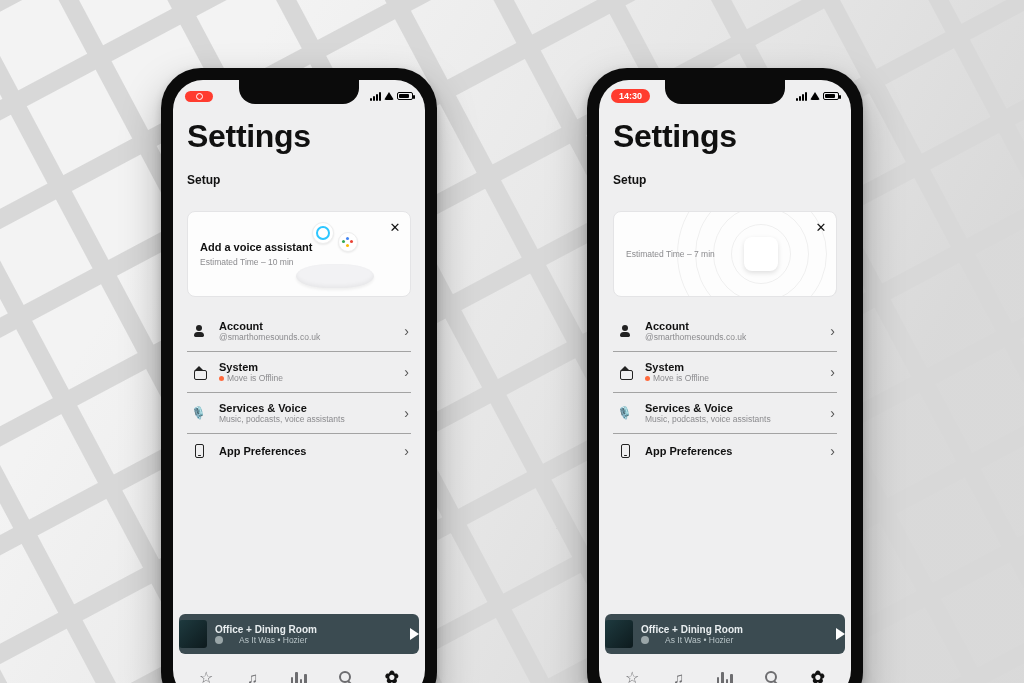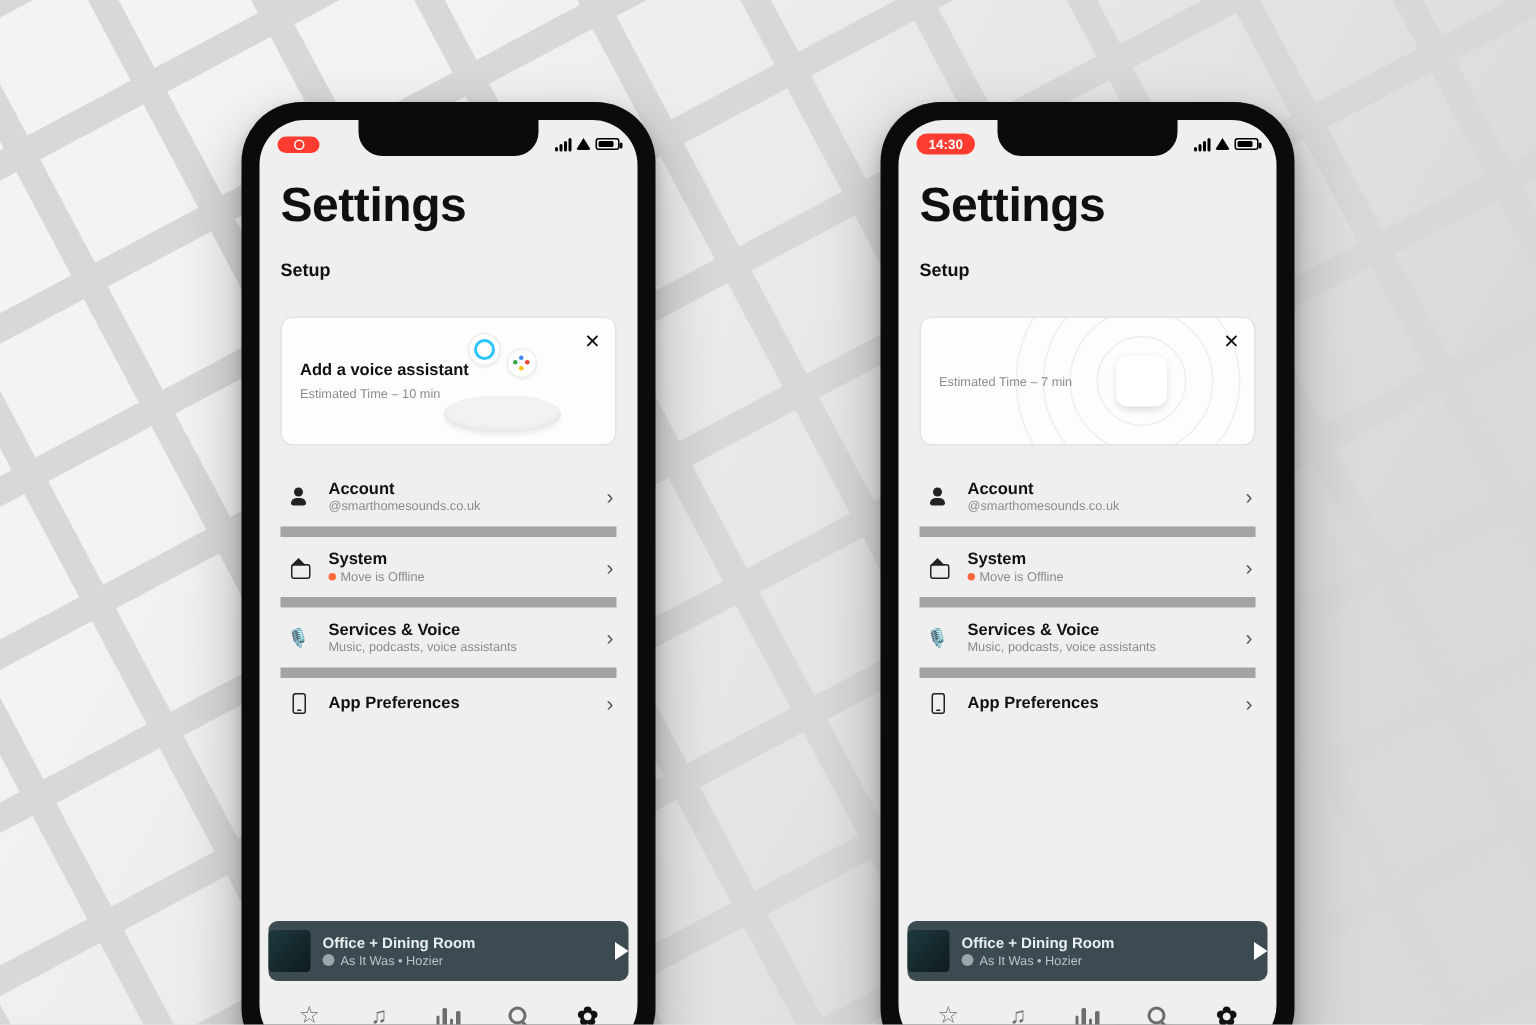--- a/index.html
+++ b/index.html
@@ -185,21 +185,21 @@
   .ripple.r3{width:132px;height:132px;} .ripple.r4{width:168px;height:168px;}
   .speaker-sq {
     width:34px;height:34px;background:#fff;border-radius:8px;
     box-shadow:0 2px 5px rgba(0,0,0,0.12);
   }
 
   .list { display:flex; flex-direction:column; }
   .row {
     display:flex; align-items:center; gap:10px;
     padding: 9px 2px;
-    border-bottom:7px solid #a3a3a3;
+    border-bottom:1px solid #a3a3a3;
   }
   .row:last-child { border-bottom:none; }
   .row .icon { width:20px; display:flex; justify-content:center; color:#222; }
   .row .labels { flex:1; display:flex; flex-direction:column; }
   .row .labels .main { font-size:11px; font-weight:700; color:#111; }
   .row .labels .sub { font-size:8.5px; color:#8b8b8e; display:flex; align-items:center; gap:3px; }
   .row .chev { color:#555; font-size:14px; }
   .dot-red { width:5px;height:5px;background:#ff6a3d;border-radius:50%; }
 
   
@@ -218,21 +218,21 @@
     background:#3b4b51;
     border-radius:6px;
     height:40px;
     display:flex; align-items:center; gap:8px;
     padding:0 0;
     color:#e9eef0;
   }
   .np-art { width:28px;height:28px;background:linear-gradient(135deg,#1e3a3f,#0d1a1d);border-radius:3px; }
   .np-text { flex:1; display:flex; flex-direction:column; }
   .np-text .line1{font-size:10px;font-weight:600;}
-  .np-text .line2{font-size:8.5px;color:#b9c5c8;display:flex;align-items:center;gap:4px;}
+  .np-text .line2{font-size:8.5px;color:#b9c5c8;display:flex;align-items:center;gap:16px;}
   .np-play { width:0;height:0;border-left:9px solid #fff;border-top:6px solid transparent;border-bottom:6px solid transparent; }
   .spotify-dot{width:8px;height:8px;border-radius:50%;background:#9aa6a8;}
 
   .tabbar {
     height:46px; flex:0 0 46px;
     display:flex; justify-content:space-around; align-items:center;
     padding:0 10px;
   }
   .tab { width:28px; display:flex; justify-content:center; color:#6d6d70; }
   .tab.active { color:#111; }

